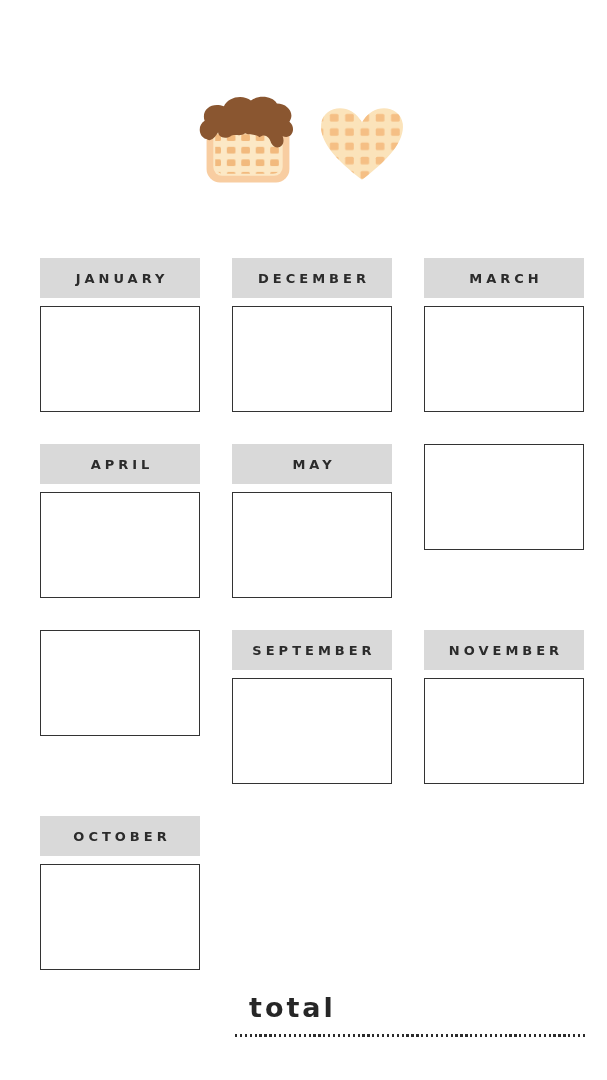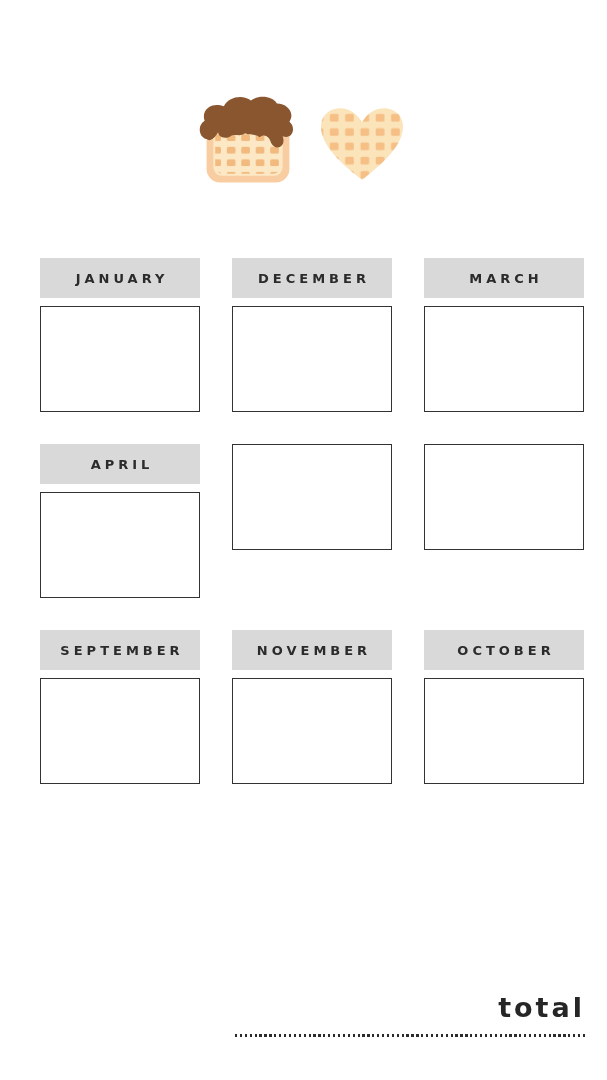--- a/index.html
+++ b/index.html
@@ -60,21 +60,20 @@
     background: #ffffff;
     border: 1.5px solid #333333;
   }
 
   
   .total-section {
     position: absolute;
     left: 235px;
     top: 992px;
     width: 350px;
-    text-align: right;
   }
   .total-label {
     display: inline-block;
     margin-left: 14px;
     font-size: 27px;
     font-weight: 600;
     letter-spacing: 3px;
     color: #262626;
   }
   .total-line {
@@ -147,20 +146,24 @@
     </div>
     <div class="month-cell">
       <div class="month-header">MARCH</div>
       <div class="month-box"></div>
     </div>
     <div class="month-cell">
       <div class="month-header">APRIL</div>
       <div class="month-box"></div>
     </div>
     <div class="month-cell">
+      <div class="month-header">MAY</div>
+      <div class="month-box"></div>
+    </div>
+    <div class="month-cell">
       <div class="month-box"></div>
     </div>
     <div class="month-cell">
       <div class="month-box"></div>
     </div>
     <div class="month-cell">
       <div class="month-header">SEPTEMBER</div>
       <div class="month-box"></div>
     </div>
     <div class="month-cell">

